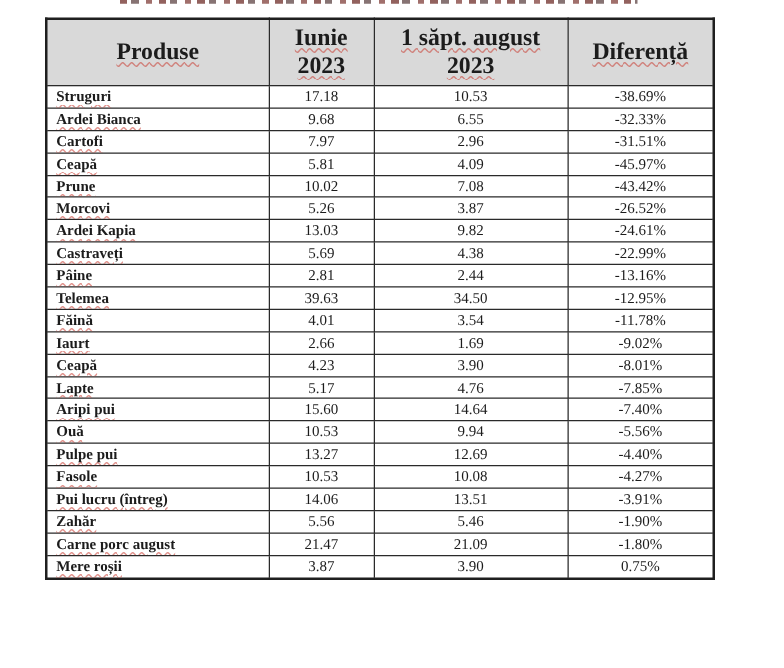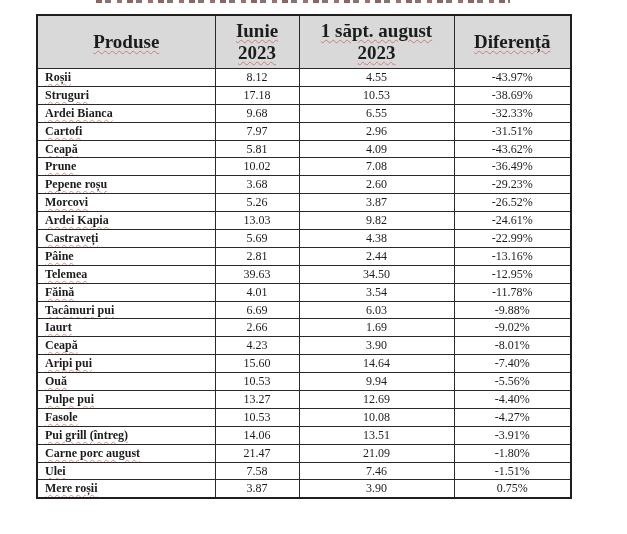--- a/index.html
+++ b/index.html
@@ -93,26 +93,20 @@
   <thead>
     <tr>
       <th><span class="sq">Produse</span></th>
       <th><span class="sq">Iunie 2023</span></th>
       <th><span class="sq">1 săpt. august 2023</span></th>
       <th><span class="sq">Diferență</span></th>
     </tr>
   </thead>
   <tbody>
       <tr>
-    <td class="produs sq">Roșii</td>
-    <td class="num">8.12</td>
-    <td class="num">4.55</td>
-    <td class="num">-43.97%</td>
-  </tr>
-      <tr>
     <td class="produs sq">Struguri</td>
     <td class="num">17.18</td>
     <td class="num">10.53</td>
     <td class="num">-38.69%</td>
   </tr>
       <tr>
     <td class="produs sq">Ardei Bianca</td>
     <td class="num">9.68</td>
     <td class="num">6.55</td>
     <td class="num">-32.33%</td>
@@ -120,33 +114,27 @@
       <tr>
     <td class="produs sq">Cartofi</td>
     <td class="num">7.97</td>
     <td class="num">2.96</td>
     <td class="num">-31.51%</td>
   </tr>
       <tr>
     <td class="produs sq">Ceapă</td>
     <td class="num">5.81</td>
     <td class="num">4.09</td>
-    <td class="num">-43.62%</td>
+    <td class="num">-45.97%</td>
   </tr>
       <tr>
     <td class="produs sq">Prune</td>
     <td class="num">10.02</td>
     <td class="num">7.08</td>
-    <td class="num">-36.49%</td>
-  </tr>
-      <tr>
-    <td class="produs sq">Pepene roșu</td>
-    <td class="num">3.68</td>
-    <td class="num">2.60</td>
-    <td class="num">-29.23%</td>
+    <td class="num">-43.42%</td>
   </tr>
       <tr>
     <td class="produs sq">Morcovi</td>
     <td class="num">5.26</td>
     <td class="num">3.87</td>
     <td class="num">-26.52%</td>
   </tr>
       <tr>
     <td class="produs sq">Ardei Kapia</td>
     <td class="num">13.03</td>
@@ -171,38 +159,38 @@
     <td class="num">34.50</td>
     <td class="num">-12.95%</td>
   </tr>
       <tr>
     <td class="produs sq">Făină</td>
     <td class="num">4.01</td>
     <td class="num">3.54</td>
     <td class="num">-11.78%</td>
   </tr>
       <tr>
-    <td class="produs sq">Tacâmuri pui</td>
-    <td class="num">6.69</td>
-    <td class="num">6.03</td>
-    <td class="num">-9.88%</td>
-  </tr>
-      <tr>
     <td class="produs sq">Iaurt</td>
     <td class="num">2.66</td>
     <td class="num">1.69</td>
     <td class="num">-9.02%</td>
   </tr>
       <tr>
     <td class="produs sq">Ceapă</td>
     <td class="num">4.23</td>
     <td class="num">3.90</td>
     <td class="num">-8.01%</td>
   </tr>
       <tr>
+    <td class="produs sq">Lapte</td>
+    <td class="num">5.17</td>
+    <td class="num">4.76</td>
+    <td class="num">-7.85%</td>
+  </tr>
+      <tr>
     <td class="produs sq">Aripi pui</td>
     <td class="num">15.60</td>
     <td class="num">14.64</td>
     <td class="num">-7.40%</td>
   </tr>
       <tr>
     <td class="produs sq">Ouă</td>
     <td class="num">10.53</td>
     <td class="num">9.94</td>
     <td class="num">-5.56%</td>
@@ -213,37 +201,37 @@
     <td class="num">12.69</td>
     <td class="num">-4.40%</td>
   </tr>
       <tr>
     <td class="produs sq">Fasole</td>
     <td class="num">10.53</td>
     <td class="num">10.08</td>
     <td class="num">-4.27%</td>
   </tr>
       <tr>
-    <td class="produs sq">Pui grill (întreg)</td>
+    <td class="produs sq">Pui lucru (întreg)</td>
     <td class="num">14.06</td>
     <td class="num">13.51</td>
     <td class="num">-3.91%</td>
+  </tr>
+      <tr>
+    <td class="produs sq">Zahăr</td>
+    <td class="num">5.56</td>
+    <td class="num">5.46</td>
+    <td class="num">-1.90%</td>
   </tr>
       <tr>
     <td class="produs sq">Carne porc august</td>
     <td class="num">21.47</td>
     <td class="num">21.09</td>
     <td class="num">-1.80%</td>
   </tr>
       <tr>
-    <td class="produs sq">Ulei</td>
-    <td class="num">7.58</td>
-    <td class="num">7.46</td>
-    <td class="num">-1.51%</td>
-  </tr>
-      <tr>
     <td class="produs sq">Mere roșii</td>
     <td class="num">3.87</td>
     <td class="num">3.90</td>
     <td class="num">0.75%</td>
   </tr>
     </tbody>
 </table>
 
 </body></html>

